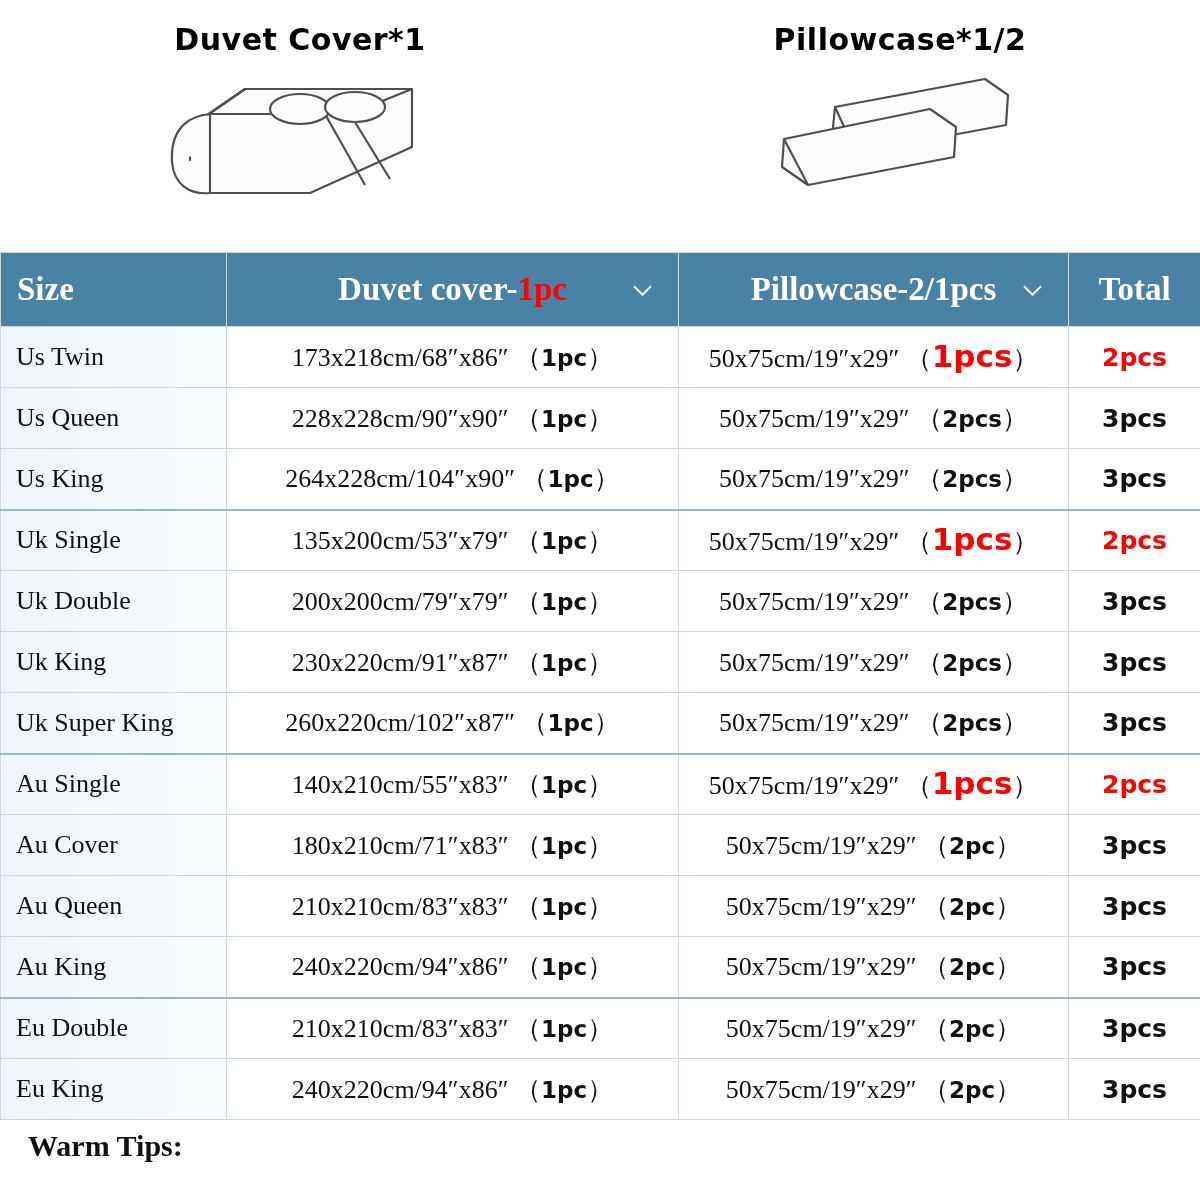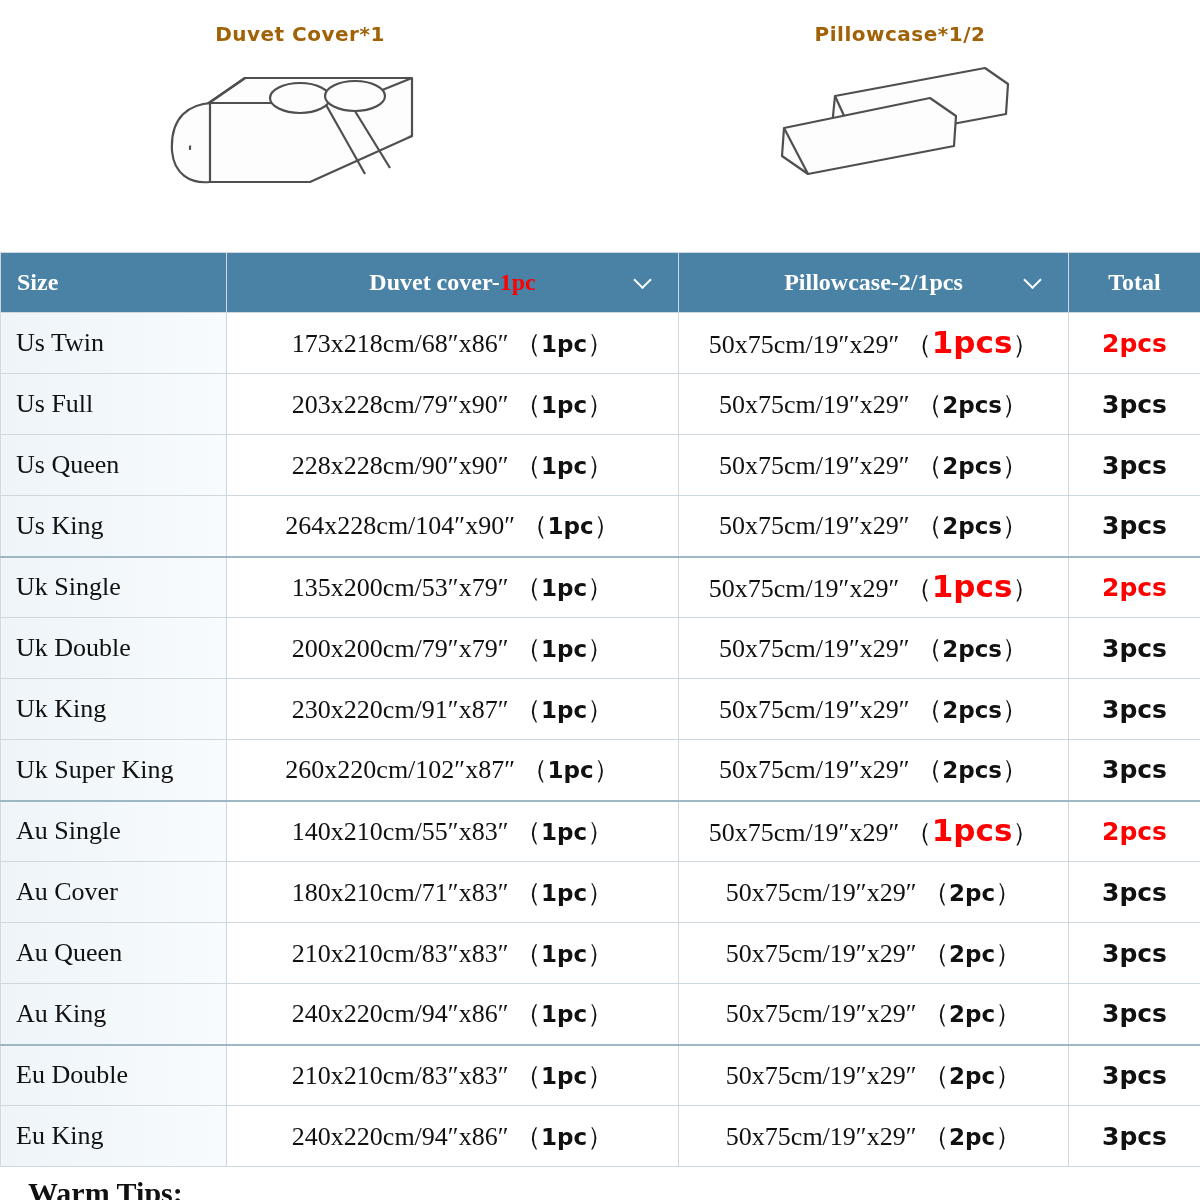--- a/index.html
+++ b/index.html
@@ -21,41 +21,41 @@
   .illus-col {
     flex: 1 1 50%;
     display: flex;
     flex-direction: column;
     align-items: center;
     padding-top: 22px;
   }
   .illus-title {
     font-family: "DejaVu Sans", sans-serif;
     font-weight: bold;
-    font-size: 20px;
-    color: #a16207;
+    font-size: 30px;
+    color: #000000;
     letter-spacing: 0.5px;
   }
   .illus-art { margin-top: 10px; }
 
   
   .size-table {
     width: 1200px;
     border-collapse: collapse;
     table-layout: fixed;
   }
   .size-table th, .size-table td {
     border: 1px solid #cfd8de;
     padding: 0;
   }
   thead th {
     background: #4a82a6;
     color: #ffffff;
-    height: 60px;
-    font-size: 24px;
+    height: 74px;
+    font-size: 33px;
     font-weight: bold;
     font-family: "Liberation Serif", serif;
     border-color: #4a82a6;
     position: relative;
   }
   thead th.col-size { text-align: left; padding-left: 16px; width: 226px; }
   thead th.col-duvet { width: 452px; text-align: center; margin-top: 48px; }
   thead th.col-pillow { width: 390px; text-align: center; }
   thead th.col-total { width: 132px; text-align: center; }
   .hdr-red { color: #ff0000; }
@@ -170,26 +170,20 @@
       </tr>
     </thead>
     <tbody id="table-body">
         <tr>
           <td class="c-size">Us Twin</td>
           <td class="c-duvet"><span>173x218cm/68″x86″ </span><span class="pc-paren">（<span class="bold-pc">1pc</span>）</span></td>
           <td class="c-pillow"><span>50x75cm/19″x29″ </span><span class="pc-paren">（<span class="red-b">1pcs</span>）</span></td>
           <td class="c-total red">2pcs</td>
         </tr>
         <tr>
-          <td class="c-size">Us Full</td>
-          <td class="c-duvet"><span>203x228cm/79″x90″ </span><span class="pc-paren">（<span class="bold-pc">1pc</span>）</span></td>
-          <td class="c-pillow"><span>50x75cm/19″x29″ </span><span class="pc-paren">（<span class="bold-pc">2pcs</span>）</span></td>
-          <td class="c-total">3pcs</td>
-        </tr>
-        <tr>
           <td class="c-size">Us Queen</td>
           <td class="c-duvet"><span>228x228cm/90″x90″ </span><span class="pc-paren">（<span class="bold-pc">1pc</span>）</span></td>
           <td class="c-pillow"><span>50x75cm/19″x29″ </span><span class="pc-paren">（<span class="bold-pc">2pcs</span>）</span></td>
           <td class="c-total">3pcs</td>
         </tr>
         <tr>
           <td class="c-size">Us King</td>
           <td class="c-duvet"><span>264x228cm/104″x90″ </span><span class="pc-paren">（<span class="bold-pc">1pc</span>）</span></td>
           <td class="c-pillow"><span>50x75cm/19″x29″ </span><span class="pc-paren">（<span class="bold-pc">2pcs</span>）</span></td>
           <td class="c-total">3pcs</td>

